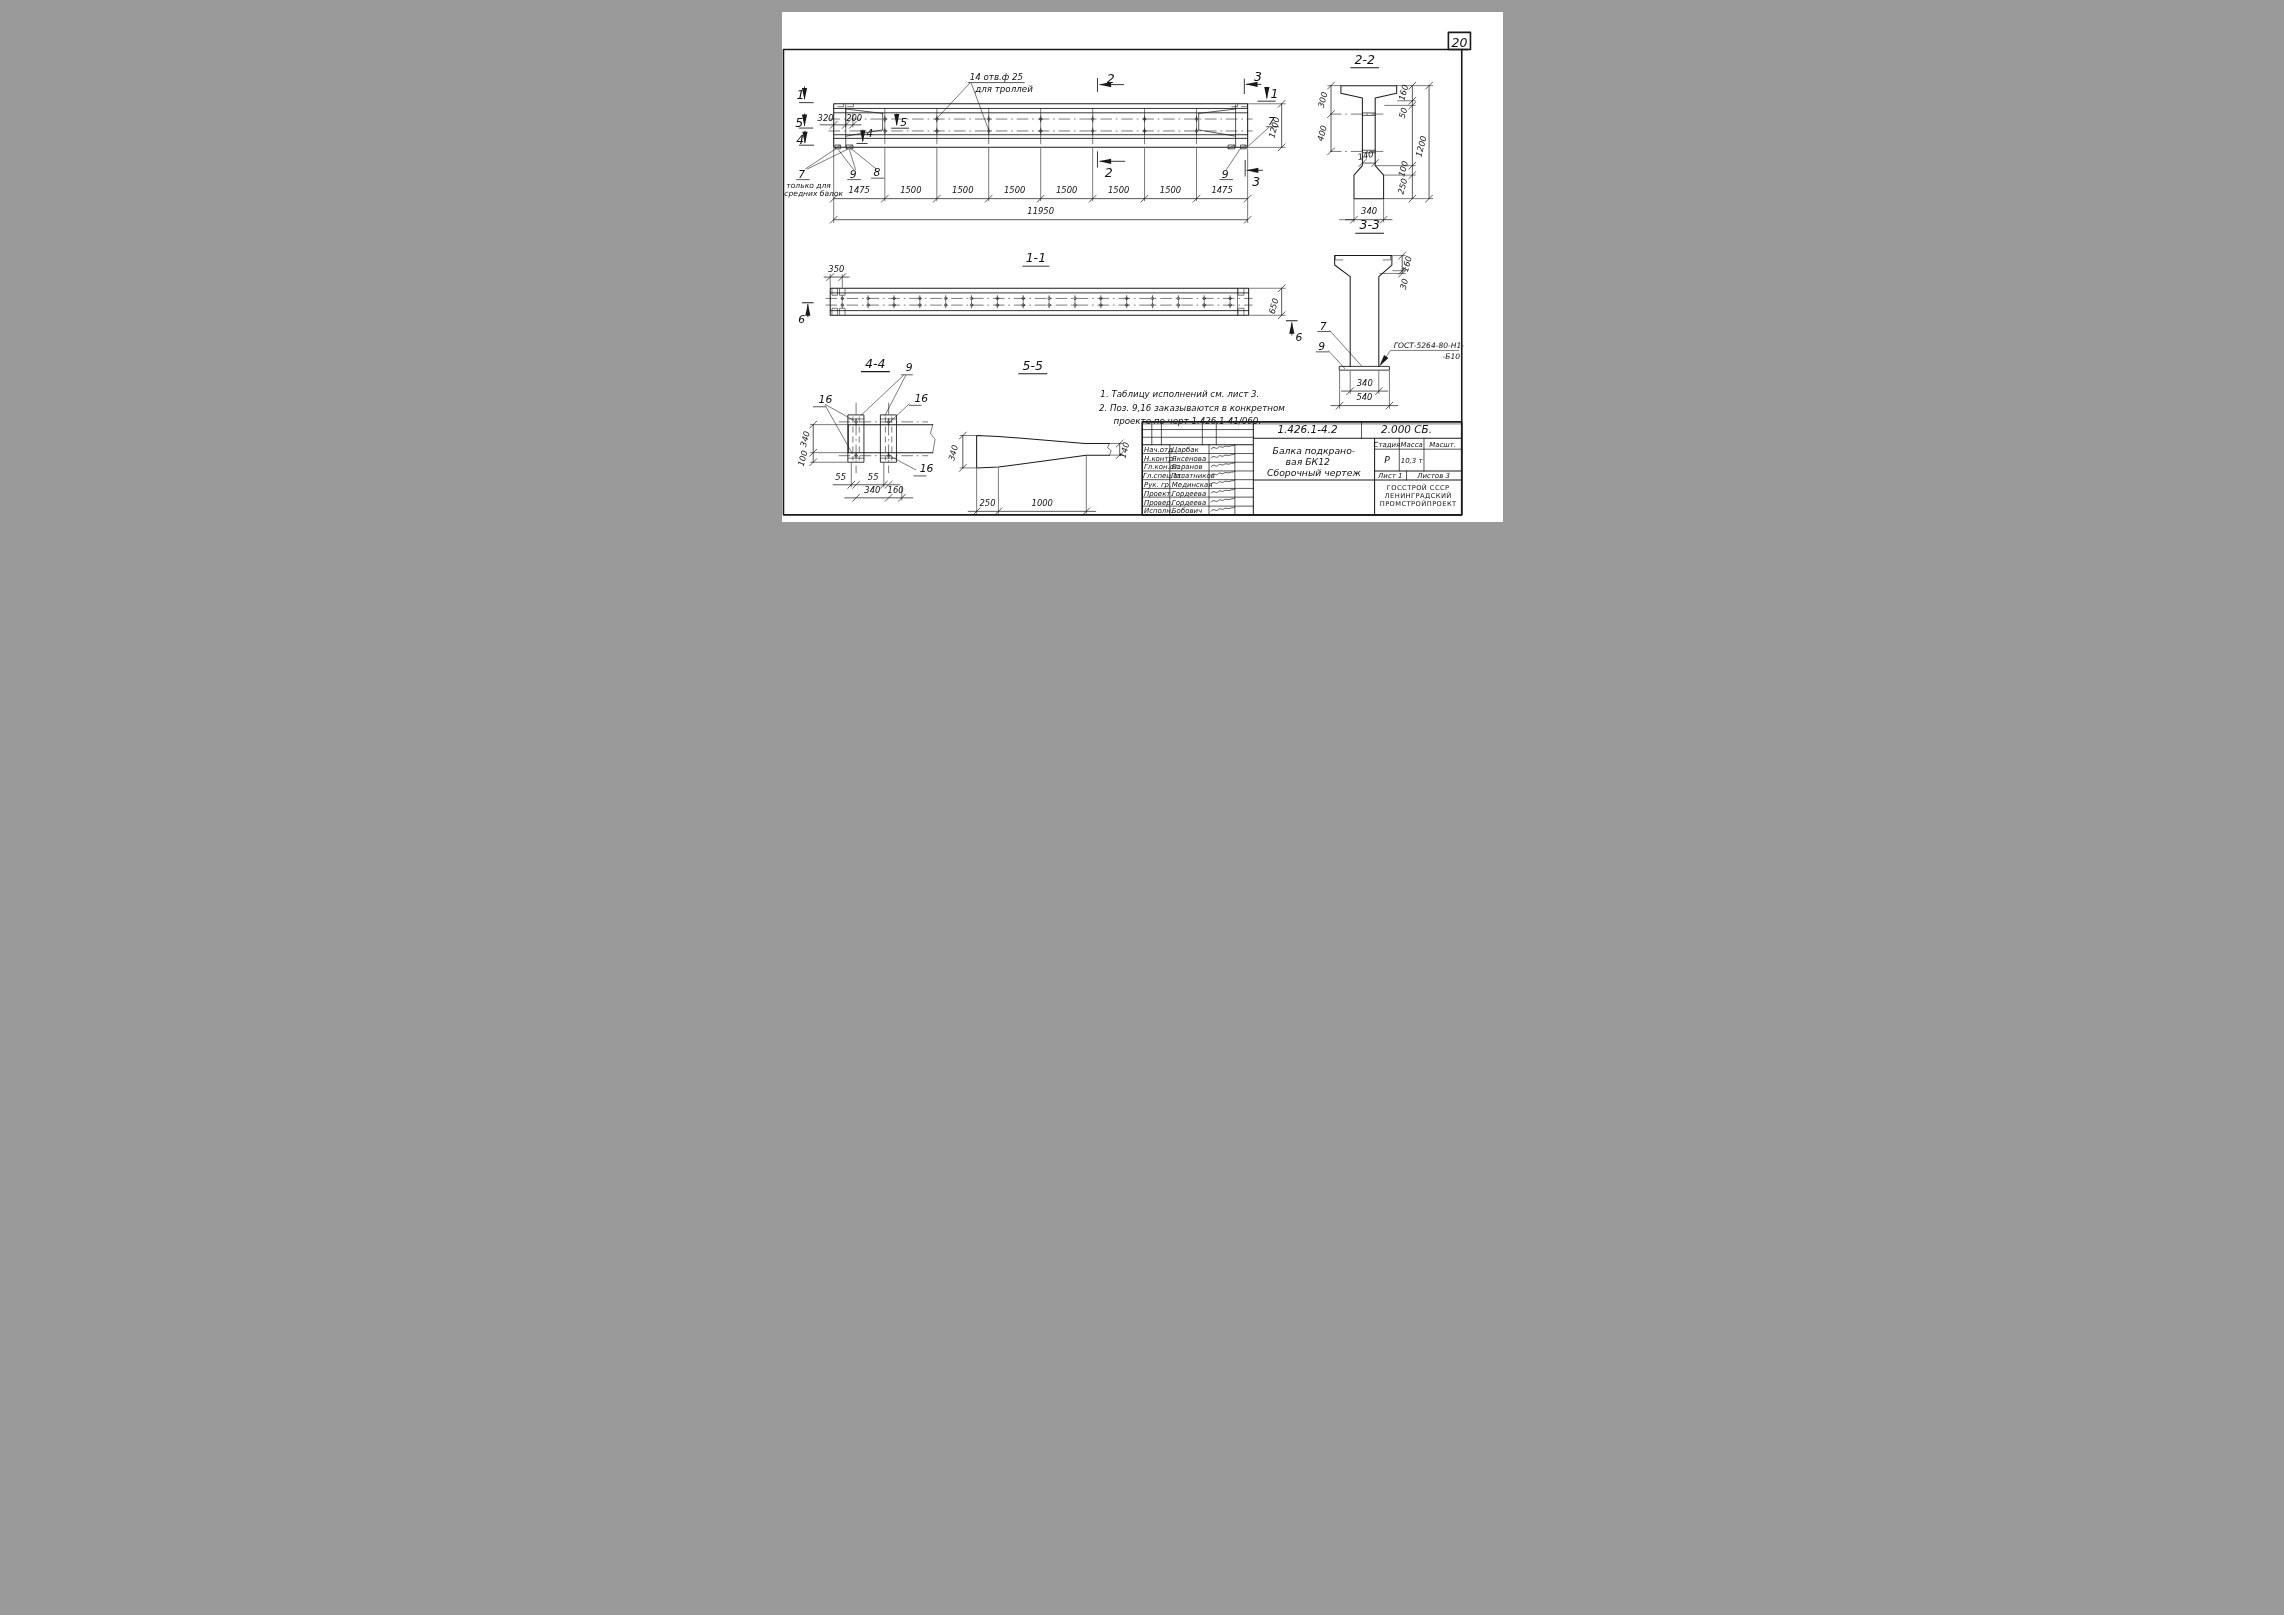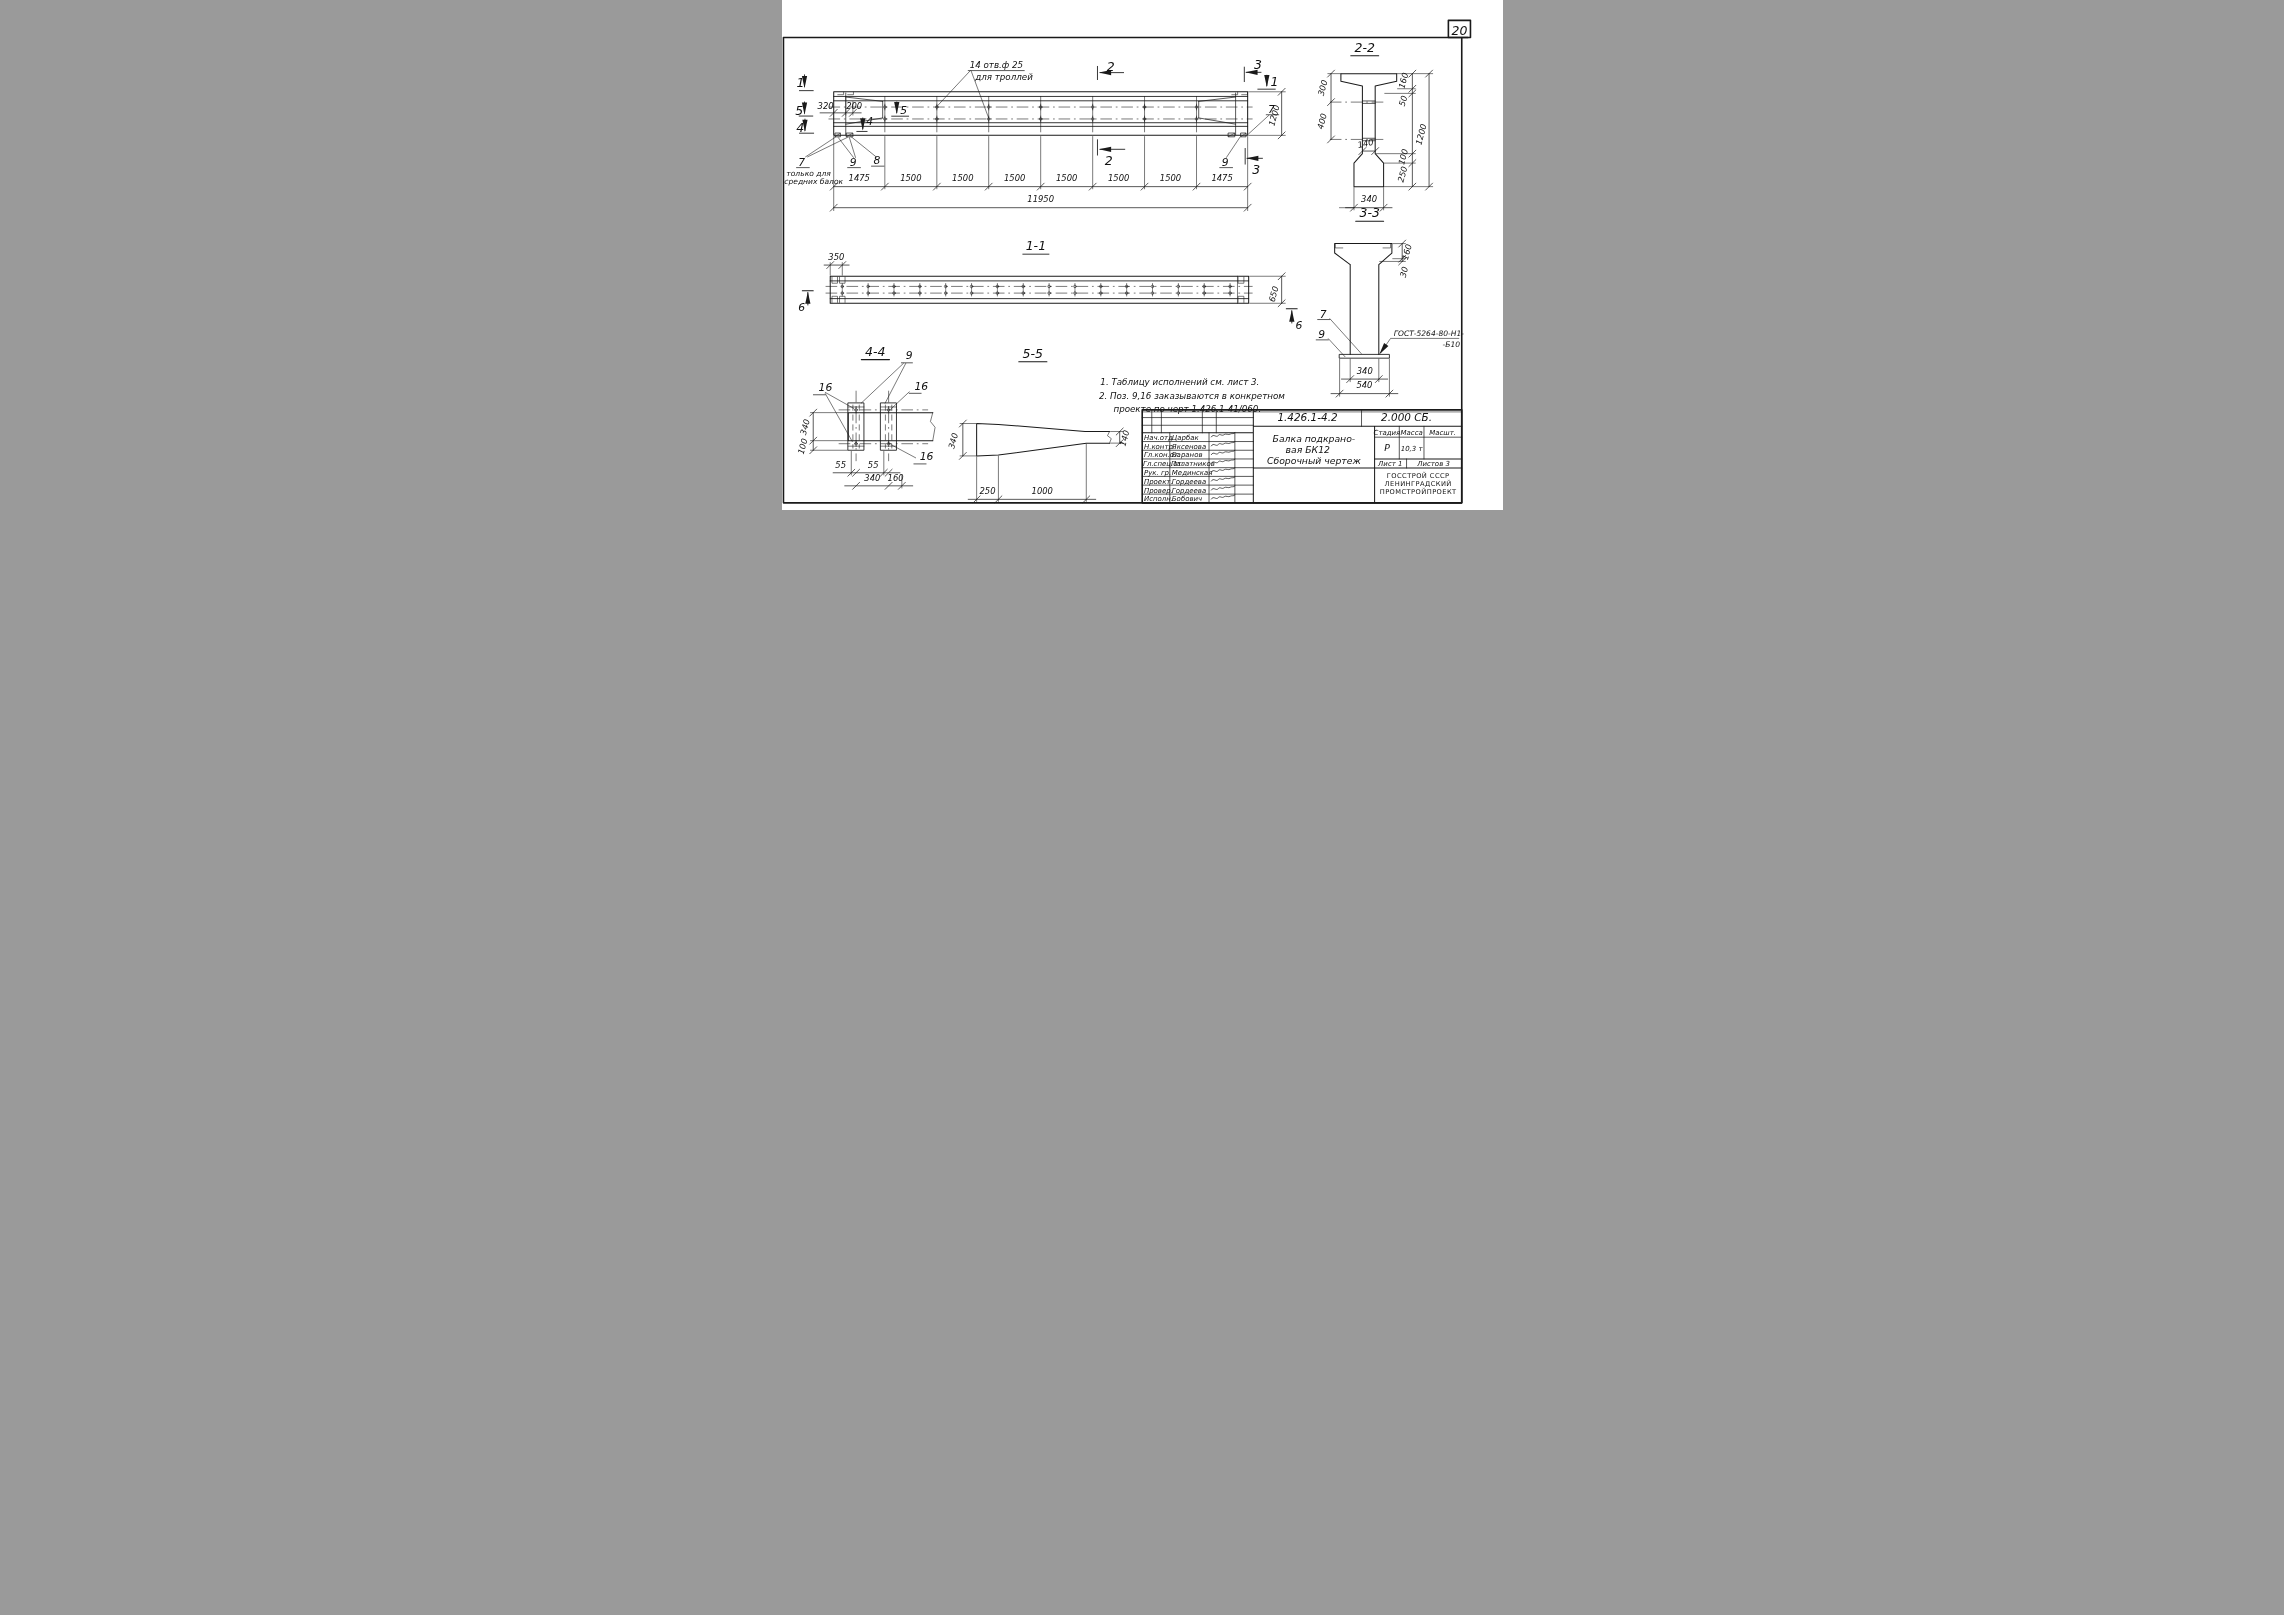--- a/index.html
+++ b/index.html
@@ -1,16 +1,16 @@
 <!DOCTYPE html>
 <html style="font-size:7.4px"><head>
 <meta charset="utf-8">
 <style>
   html,body{margin:0;padding:0;background:#9a9a9a;font-family:"DejaVu Sans",sans-serif;}
-  .sheet{width:721px;margin:0 auto;background:#fff;}
+  .sheet{width:721px;margin:12px auto;background:#fff;}
   svg{display:block;width:100%;height:auto;background:#fff;}
   .ln{stroke:#1a1a1a;fill:none;stroke-width:7;stroke-linecap:round;stroke-linejoin:round;}
   .w4{stroke-width:4;} .w5{stroke-width:5;} .w6{stroke-width:6;} .w10{stroke-width:11;}
   .cl{stroke:#1a1a1a;fill:none;stroke-width:4;stroke-dasharray:80 26 12 26;}
   .dsh{stroke:#1a1a1a;fill:none;stroke-width:4;stroke-dasharray:42 26;}
   text{fill:#111;font-family:"DejaVu Sans",sans-serif;font-style:italic;}
   .dim{font-size:58px;} .big{font-size:86px;} .mid{font-size:74px;} .cap{font-size:60px;}
   .sm{font-size:52px;} .tb{font-size:48px;} .tbt{font-size:64px;} .doc{font-size:72px;}
   .org{font-size:46px;font-style:normal;letter-spacing:3px;}
   .mm{text-anchor:middle;}

